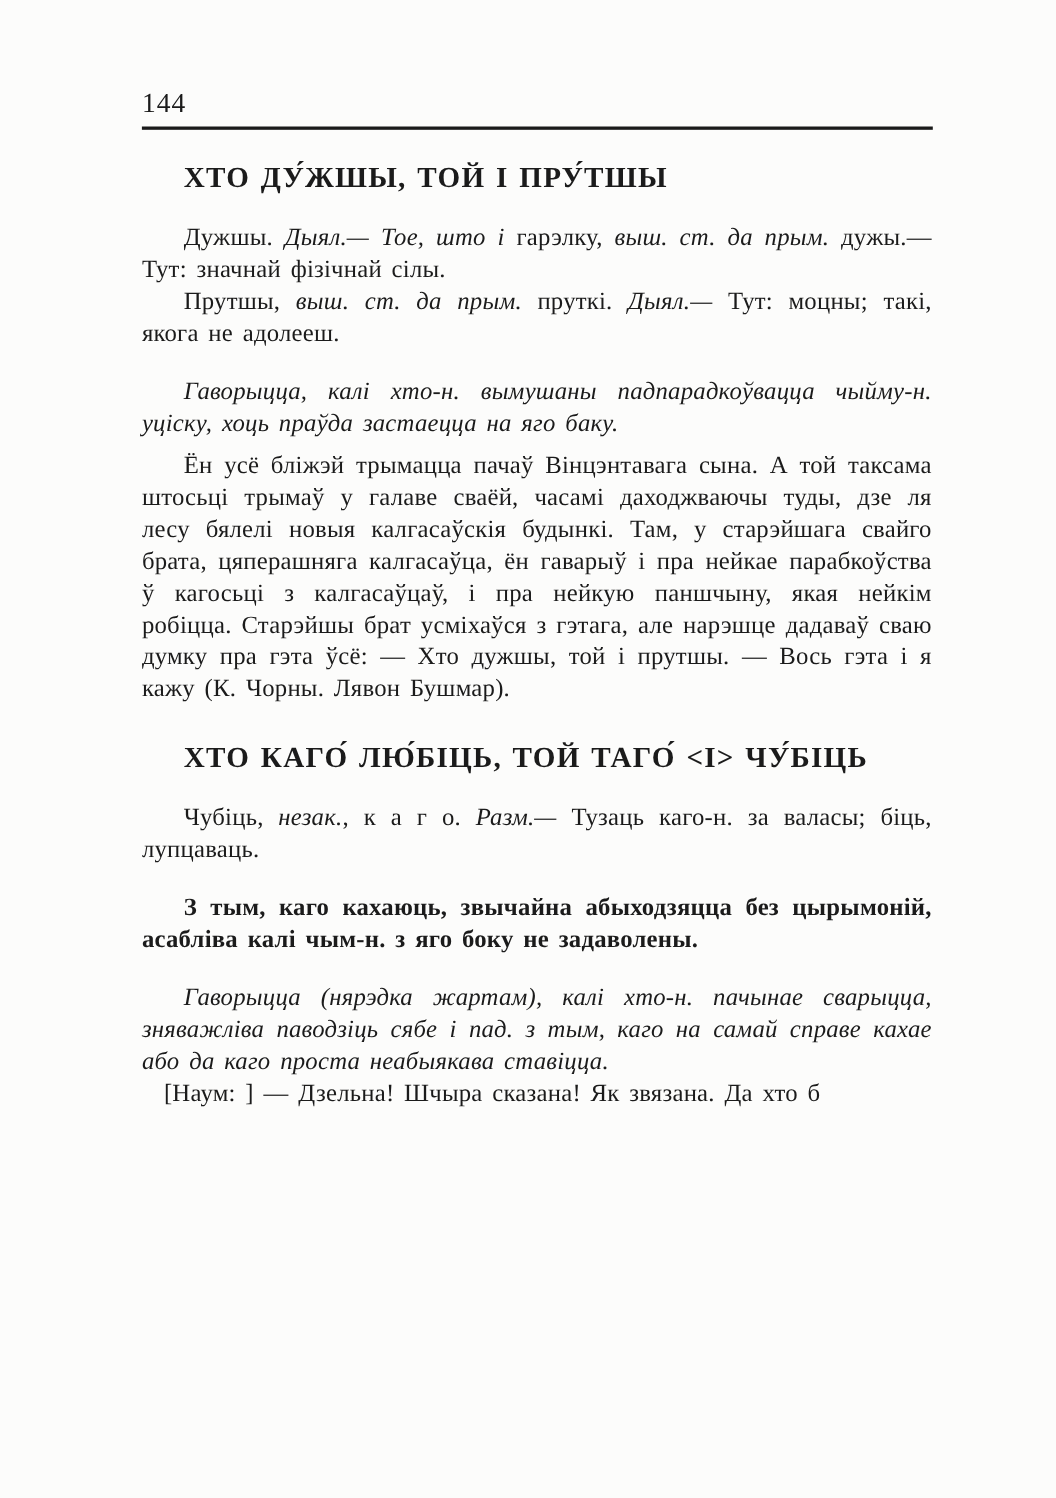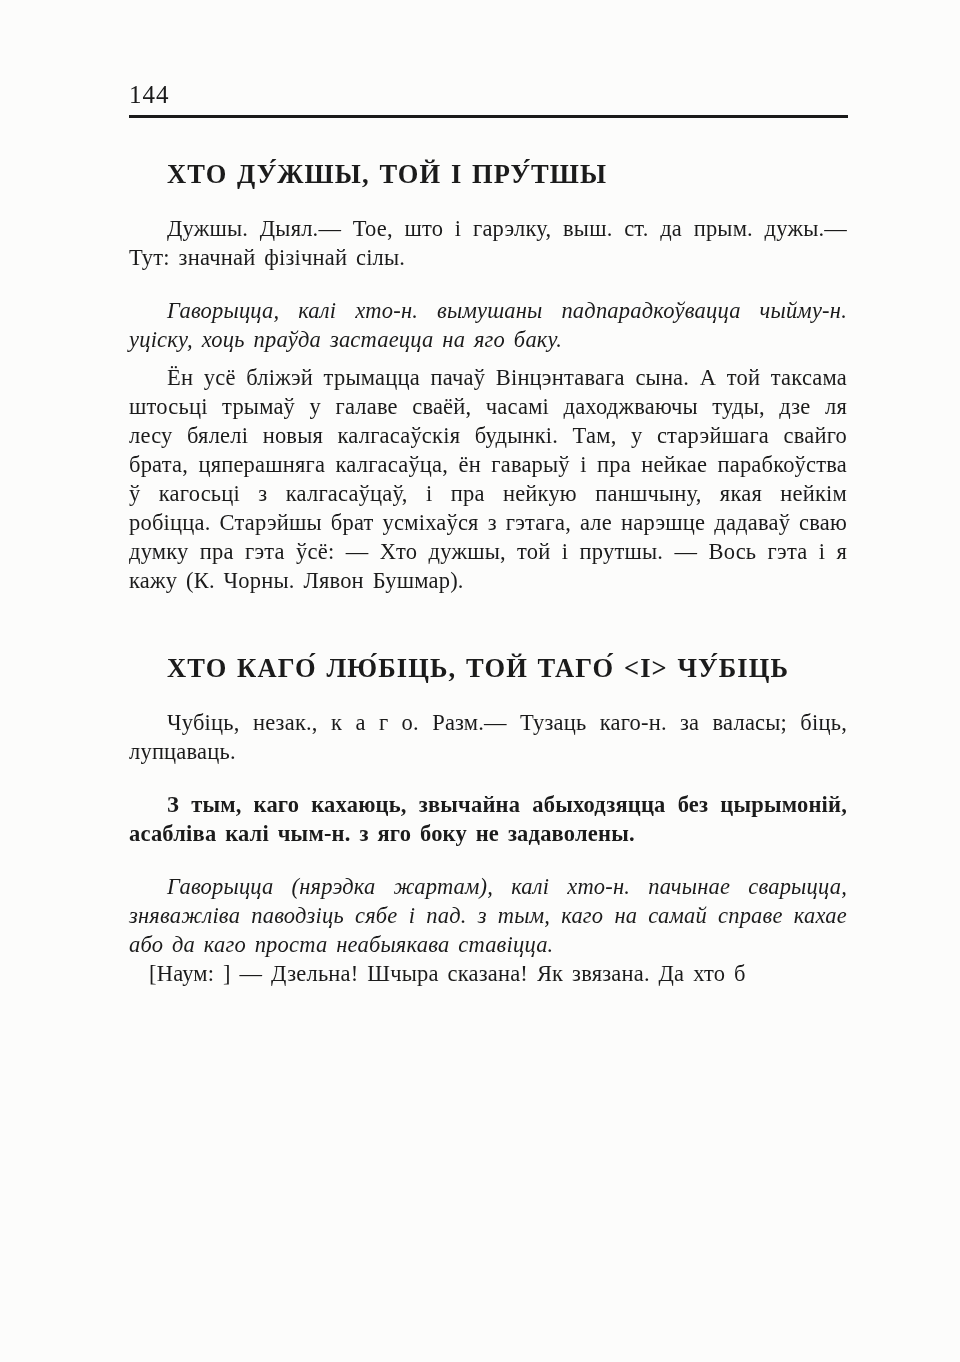--- a/index.html
+++ b/index.html
@@ -31,37 +31,38 @@
     word-spacing:3px;letter-spacing:0.2px;
   }
   p.heading{
     font-weight:bold;
     font-size:26.5px;line-height:32px;
     letter-spacing:1.1px;word-spacing:2px;
     text-align:left;
   }
   .bold{font-weight:bold;}
   .italic{font-style:italic;}
-  .it{margin-top:48px;}
+  .it{font-style:italic;margin-top:48px;}
   .ind-sm{text-indent:20px;}
-  .gh{margin-top:40px;}
+  .gh{margin-top:27px;}
   .g1{margin-top:9px;}
   .g2{margin-top:24px;}
-  .g3{margin-top:57px;}
+  .g3{margin-top:32px;}
 </style>
 </head>
 <body>
 
 <div class="page">
   <div class="text-column">
     <div class="pagenum">144</div>
     <hr class="rule">
     <div id="blocks-host">
         <p class="heading gh"><span>ХТО ДУ́ЖШЫ, ТОЙ І ПРУ́ТШЫ</span></p>
         <p class="g2"><span>Дужшы. </span><span class="it">Дыял.— Тое, што і </span><span>гарэлку, </span><span class="it">выш. ст. да прым.</span><span> дужы.— Тут: значнай фізічнай сілы.</span></p>
+        <p class=""><span>Прутшы, </span><span class="it">выш. ст. да прым.</span><span> пруткі. </span><span class="it">Дыял.—</span><span> Тут: моцны; такі, якога не адолееш.</span></p>
         <p class="g2 italic"><span>Гаворыцца, калі хто-н. вымушаны падпарадкоўвацца чыйму-н. уціску, хоць праўда застаецца на яго баку.</span></p>
         <p class="g1"><span>Ён усё бліжэй трымацца пачаў Вінцэнтавага сына. А той таксама штосьці трымаў у галаве сваёй, часамі даходжваючы туды, дзе ля лесу бялелі новыя калгасаўскія будынкі. Там, у старэйшага свайго брата, цяперашняга калгасаўца, ён гаварыў і пра нейкае парабкоўства ў кагосьці з калгасаўцаў, і пра нейкую паншчыну, якая нейкім робіцца. Старэйшы брат усміхаўся з гэтага, але нарэшце дадаваў сваю думку пра гэта ўсё: — Хто дужшы, той і прутшы. — Вось гэта і я кажу (К. Чорны. Лявон Бушмар).</span></p>
         <p class="heading g3"><span>ХТО КАГО́ ЛЮ́БІЦЬ, ТОЙ ТАГО́ &lt;І&gt; ЧУ́БІЦЬ</span></p>
         <p class="g2"><span>Чубіць, </span><span class="it">незак.</span><span>,  к а г о.  </span><span class="it">Разм.—</span><span> Тузаць каго-н. за валасы; біць, лупцаваць.</span></p>
         <p class="g2 bold"><span>З тым, каго кахаюць, звычайна абыходзяцца без цырымоній, асабліва калі чым-н. з яго боку не задаволены.</span></p>
         <p class="g2 italic"><span>Гаворыцца (нярэдка жартам), калі хто-н. пачынае сварыцца, зняважліва паводзіць сябе і пад. з тым, каго на самай справе кахае або да каго проста неабыякава ставіцца.</span></p>
         <p class="ind-sm"><span>[Наум: ] — Дзельна! Шчыра сказана! Як звязана. Да хто б</span></p>
       </div>
   </div>
 </div>

